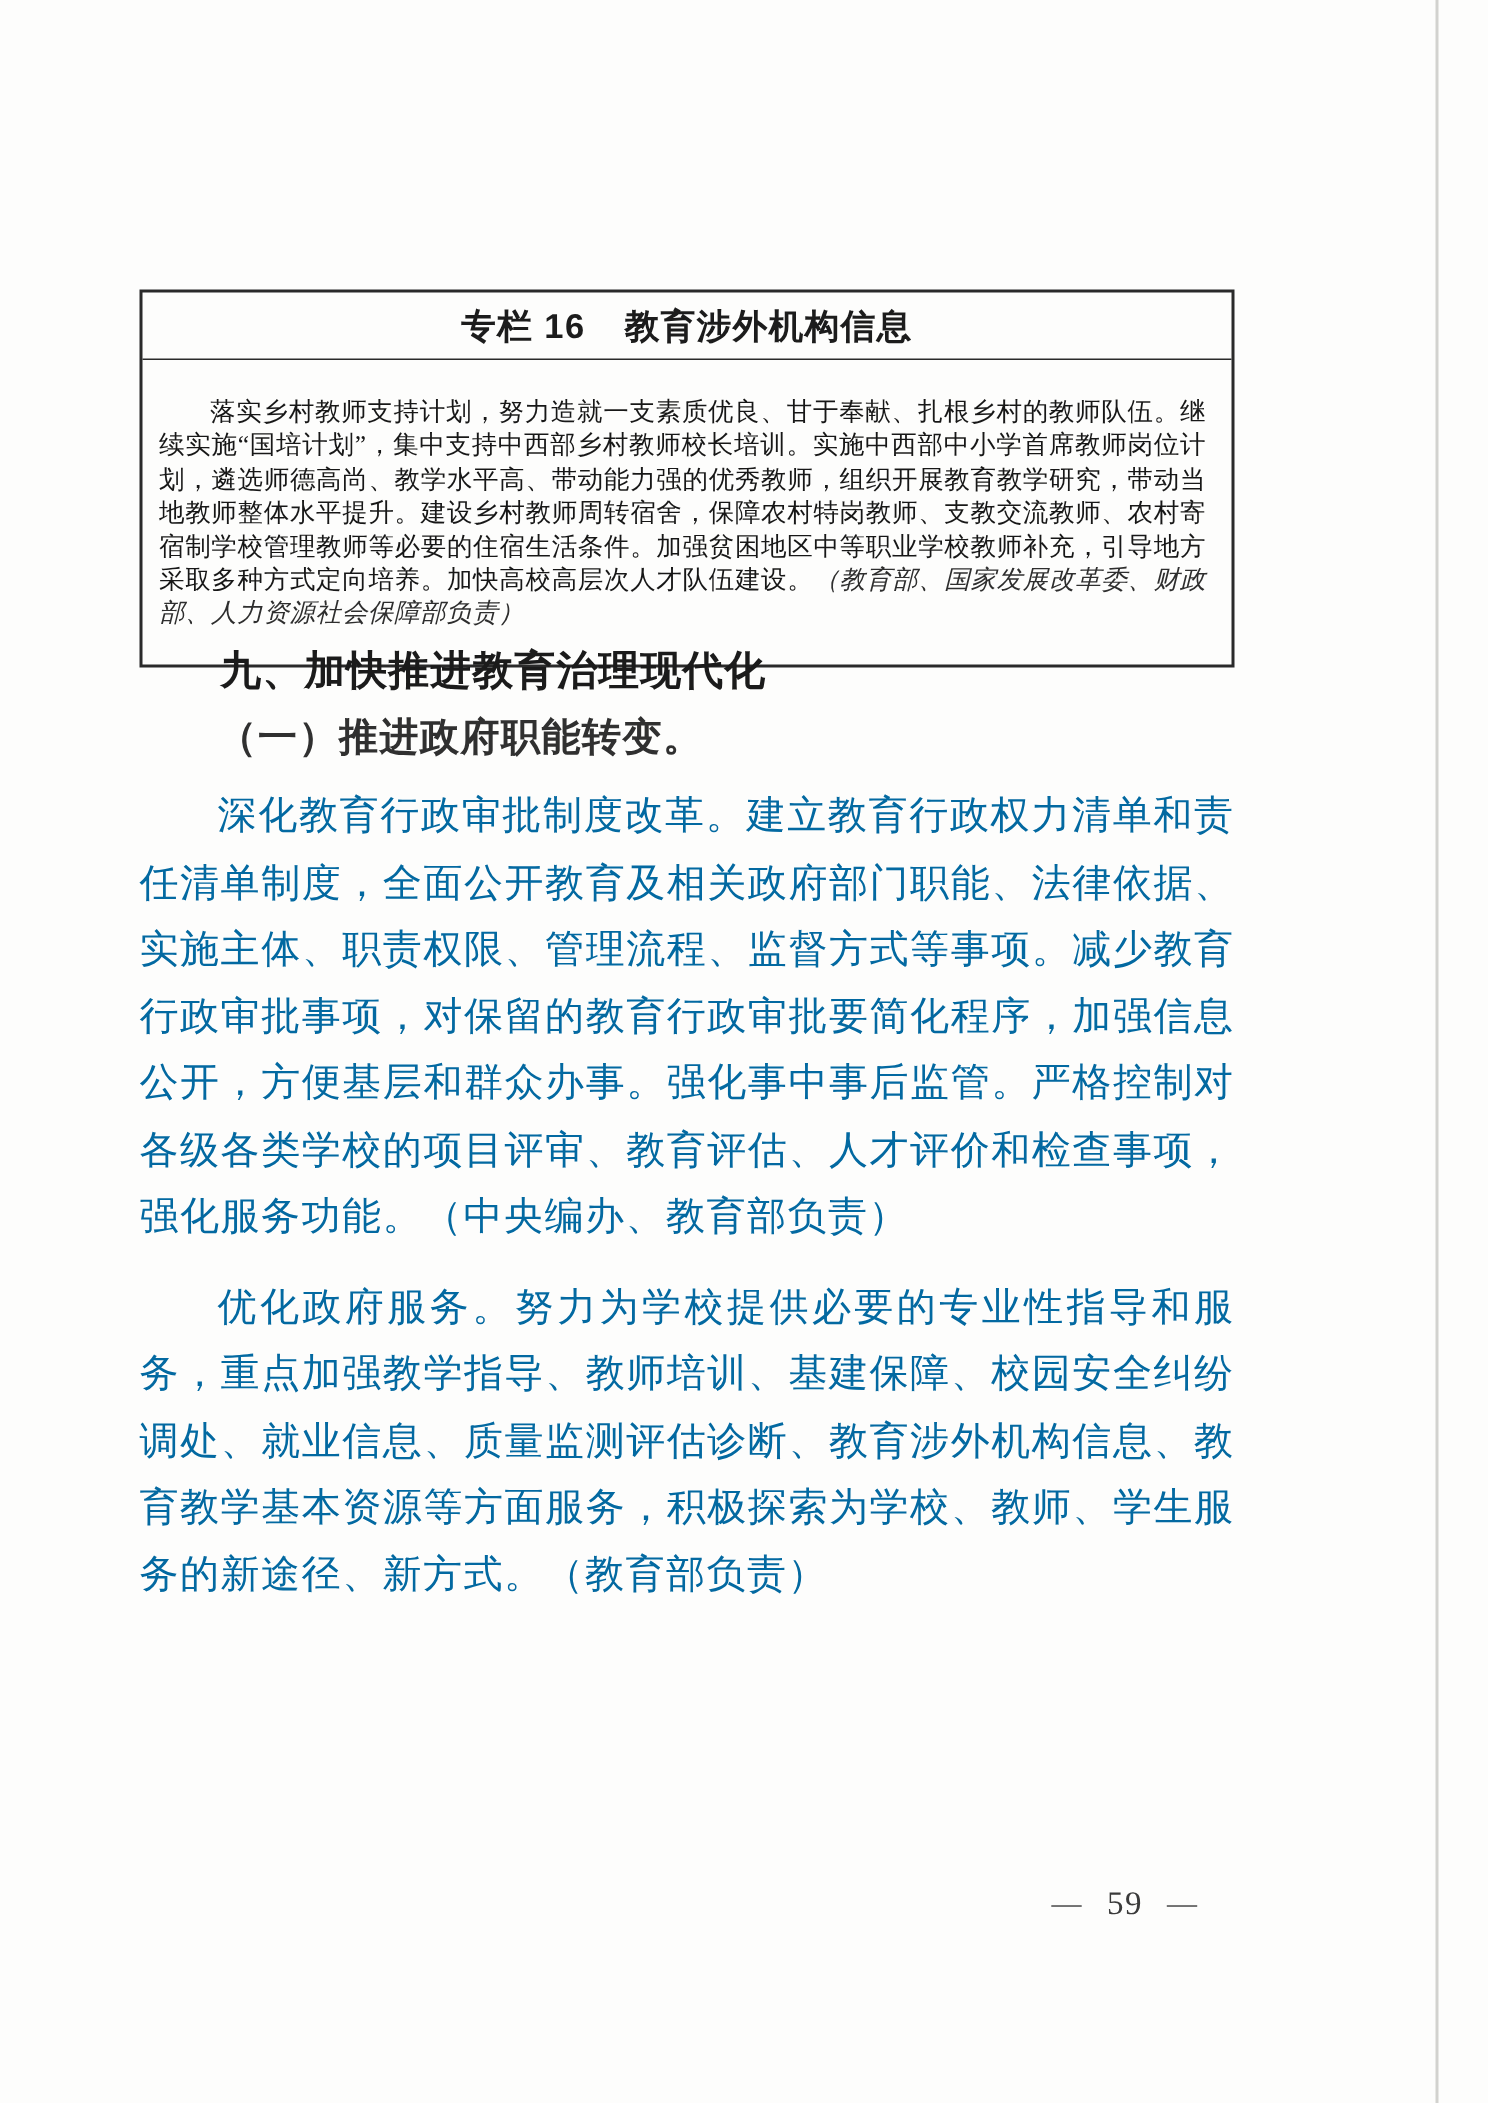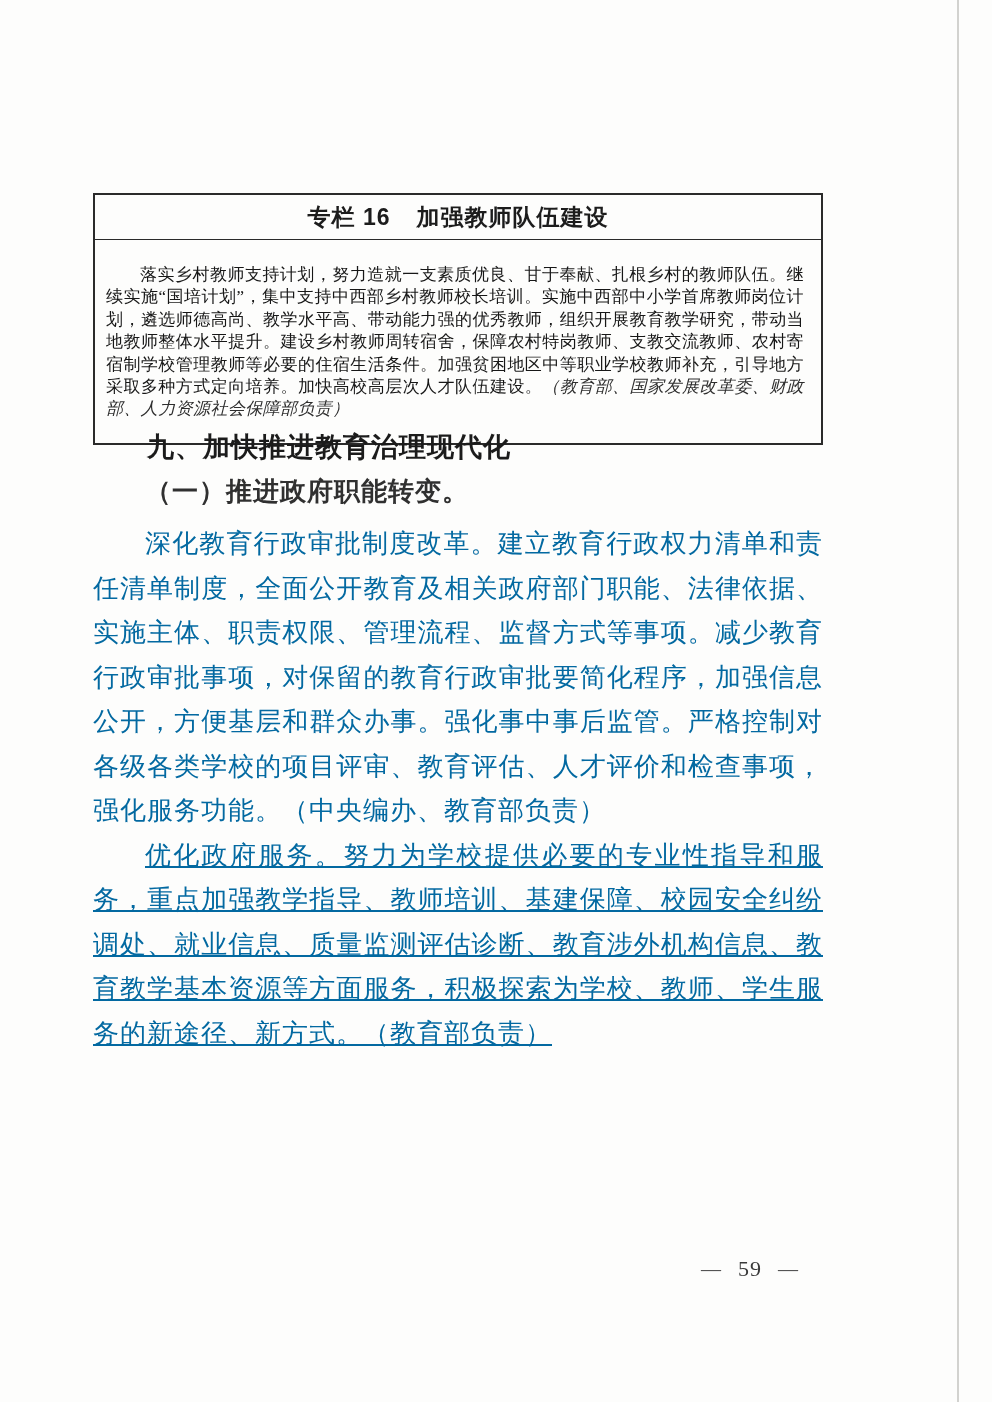--- a/index.html
+++ b/index.html
@@ -96,22 +96,21 @@
   .para {
     margin: 12px 0 0 0;
     font-size: 26px;
     line-height: 44.5px;
     text-align: justify;
     text-indent: 2em;
     letter-spacing: 1px;
     color: #0369a1;
   }
   .para + .para {
-    margin-top: 0;
-    text-decoration: underline;
+    margin-top: 16px;
   }
   
   .footer {
     position: absolute;
     left: 660px;
     top: 1256px;
     width: 180px;
     display: flex;
     align-items: center;
     justify-content: center;
@@ -128,21 +127,21 @@
 </head>
 <body>
 
 <div class="page">
 
   <div class="scan-line"></div>
 
   <div class="callout">
     <div class="callout-title">
       <span>专栏 16</span>
-      <span>加强教师队伍建设</span>
+      <span>教育涉外机构信息</span>
     </div>
     <p class="callout-body"><span class="indent"></span><span>落实乡村教师支持计划，努力造就一支素质优良、甘于奉献、扎根乡村的教师队伍。继续实施“国培计划”，集中支持中西部乡村教师校长培训。实施中西部中小学首席教师岗位计划，遴选师德高尚、教学水平高、带动能力强的优秀教师，组织开展教育教学研究，带动当地教师整体水平提升。建设乡村教师周转宿舍，保障农村特岗教师、支教交流教师、农村寄宿制学校管理教师等必要的住宿生活条件。加强贫困地区中等职业学校教师补充，引导地方采取多种方式定向培养。加快高校高层次人才队伍建设。</span><span class="resp">（教育部、国家发展改革委、财政部、人力资源社会保障部负责）</span></p>
   </div>
 
   <div class="main-text">
     <h2 class="sec-heading">九、加快推进教育治理现代化</h2>
     <h3 class="sub-heading">（一）推进政府职能转变。</h3>
     <p class="para">深化教育行政审批制度改革。建立教育行政权力清单和责任清单制度，全面公开教育及相关政府部门职能、法律依据、实施主体、职责权限、管理流程、监督方式等事项。减少教育行政审批事项，对保留的教育行政审批要简化程序，加强信息公开，方便基层和群众办事。强化事中事后监管。严格控制对各级各类学校的项目评审、教育评估、人才评价和检查事项，强化服务功能。（中央编办、教育部负责）</p>
     <p class="para">优化政府服务。努力为学校提供必要的专业性指导和服务，重点加强教学指导、教师培训、基建保障、校园安全纠纷调处、就业信息、质量监测评估诊断、教育涉外机构信息、教育教学基本资源等方面服务，积极探索为学校、教师、学生服务的新途径、新方式。（教育部负责）</p>
   </div>

